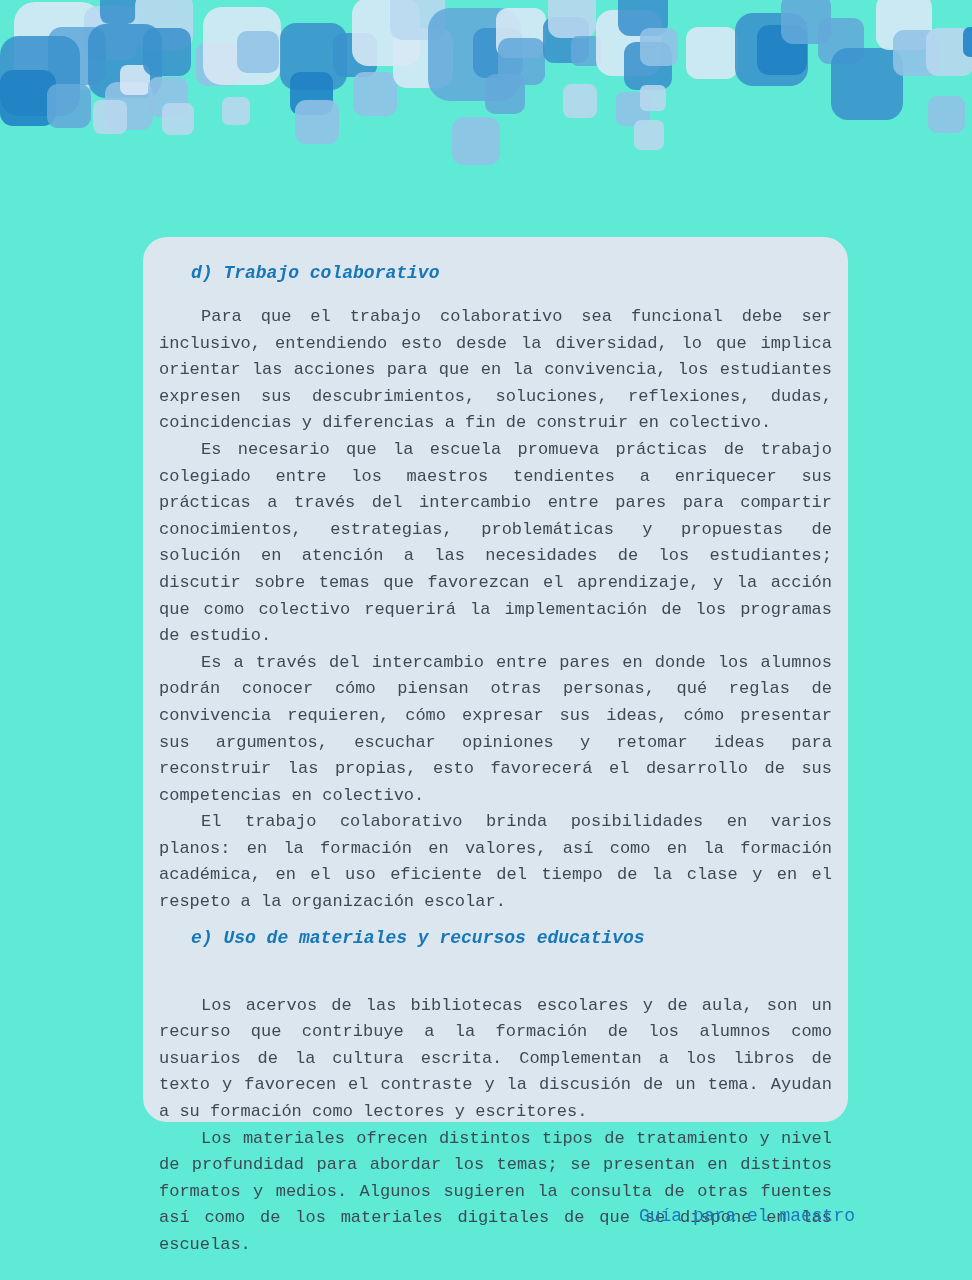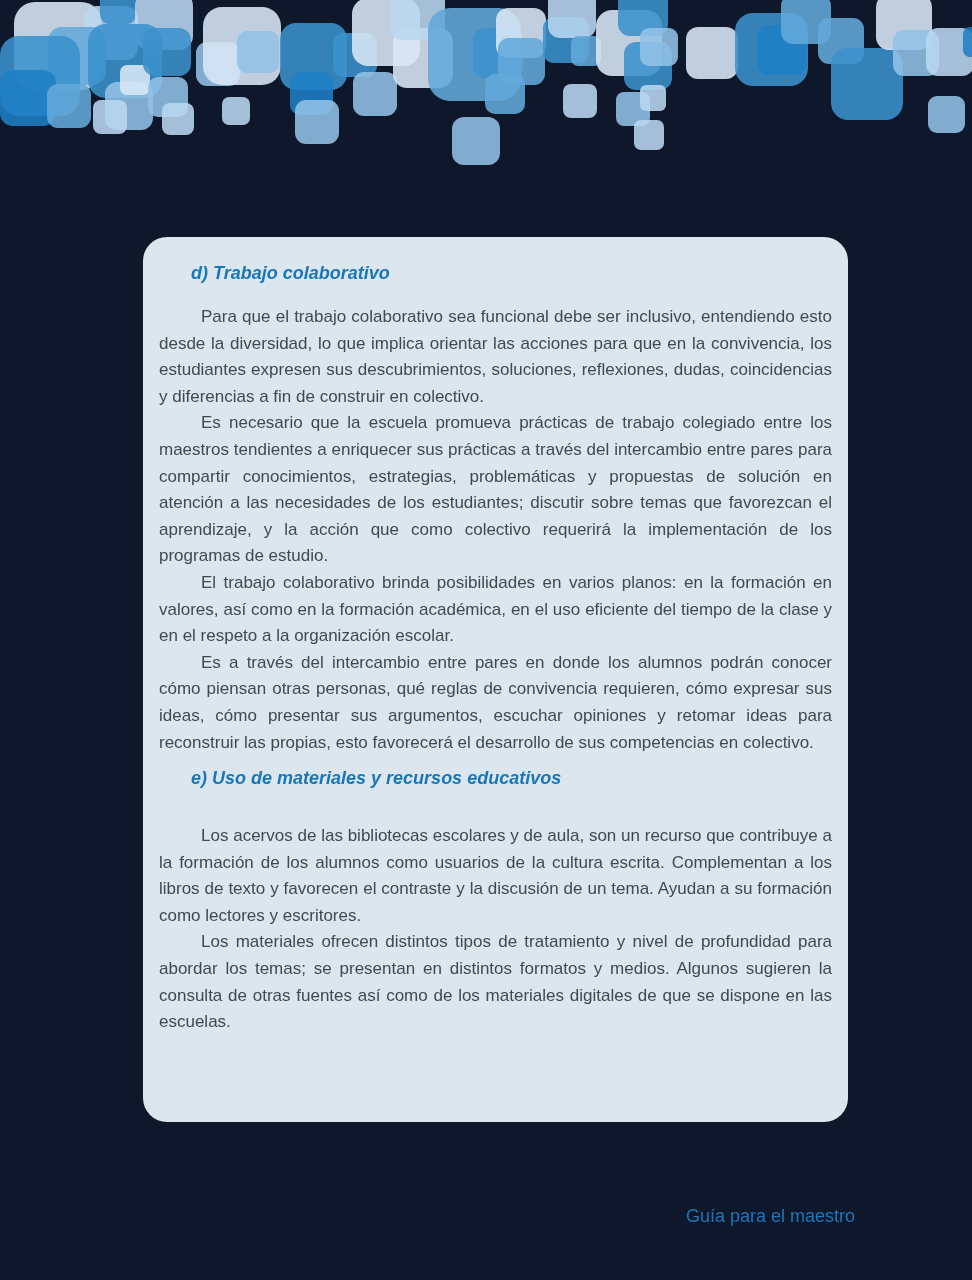--- a/index.html
+++ b/index.html
@@ -4,23 +4,23 @@
 <style>
   html, body {
     margin: 0;
     padding: 0;
     background: #ffffff;
   }
   #page {
     position: relative;
     width: 972px;
     height: 1280px;
-    background: #0f172a;
+    background: #5eead4;
     overflow: hidden;
-    font-family: Liberation Sans, sans-serif;
+    font-family: Liberation Mono, monospace;
   }
   
   #header-decoration {
     position: absolute;
     top: 0; left: 0;
     width: 972px;
     height: 195px;
     overflow: hidden;
   }
   .sq {
@@ -42,21 +42,21 @@
   .section-heading {
     font-size: 18px;
     font-weight: bold;
     font-style: italic;
     color: #1777b9;
     line-height: 21px;
     margin: 0 0 20px 32px;
   }
   .section-heading.second {
     margin-top: 12px;
-    margin-bottom: 34px;
+    margin-bottom: 44px;
   }
   .body-text p {
     margin: 0;
     font-size: 17px;
     line-height: 26.6px;
     color: #3d4a56;
     text-align: justify;
     text-indent: 42px;
   }
   
@@ -131,22 +131,22 @@
       <div class="sq" style="left: 928px; top: 96px; width: 37px; height: 37px; background: rgb(146, 194, 230); border-radius: 9px;"></div>
     </div>
 
   <div class="content-box">
 
     <h3 class="section-heading">d) Trabajo colaborativo</h3>
 
     <div class="body-text">
       <p>Para que el trabajo colaborativo sea funcional debe ser inclusivo, entendiendo esto desde la diversidad, lo que implica orientar las acciones para que en la convivencia, los estudiantes expresen sus descubrimientos, soluciones, reflexiones, dudas, coincidencias y diferencias  a fin de construir en colectivo.</p>
       <p>Es necesario que la escuela promueva prácticas de trabajo colegiado entre los maestros tendientes a enriquecer sus prácticas a través del intercambio entre pares para compartir conocimientos, estrategias, problemáticas y propuestas de solución en atención a las necesidades de los estudiantes; discutir sobre temas que favorezcan el aprendizaje, y la acción que como colectivo requerirá la implementación de los programas de  estudio.</p>
+      <p>Es a través del intercambio entre pares en donde los alumnos podrán conocer cómo piensan otras personas, qué reglas de convivencia requieren, cómo expresar sus ideas, cómo presentar sus argumentos, escuchar opiniones y retomar ideas para reconstruir las propias, esto favorecerá el desarrollo de sus competencias en colectivo.</p>
       <p>El trabajo colaborativo brinda posibilidades en varios planos: en la formación en valores, así como en la formación académica, en el uso eficiente del tiempo de la clase y en el respeto a la organización escolar.</p>
-      <p>Es a través del intercambio entre pares en donde los alumnos podrán conocer cómo piensan otras personas, qué reglas de convivencia requieren, cómo expresar sus ideas, cómo presentar sus argumentos, escuchar opiniones y retomar ideas para reconstruir las propias, esto favorecerá el desarrollo de sus competencias en colectivo.</p>
     </div>
 
     <h3 class="section-heading second">e) Uso de materiales y recursos educativos</h3>
 
     <div class="body-text">
       <p>Los acervos de las bibliotecas escolares y de aula, son un recurso que contribuye a la formación de los alumnos como usuarios de la cultura escrita. Complementan a los libros de texto y favorecen el contraste y la  discusión de un tema. Ayudan a su formación como lectores y escritores.</p>
       <p>Los materiales ofrecen distintos tipos de tratamiento y nivel de profundidad para abordar los temas; se presentan en distintos formatos y medios. Algunos sugieren la consulta de otras fuentes así como de los materiales digitales de que se dispone en las escuelas.</p>
     </div>
 
   </div>

